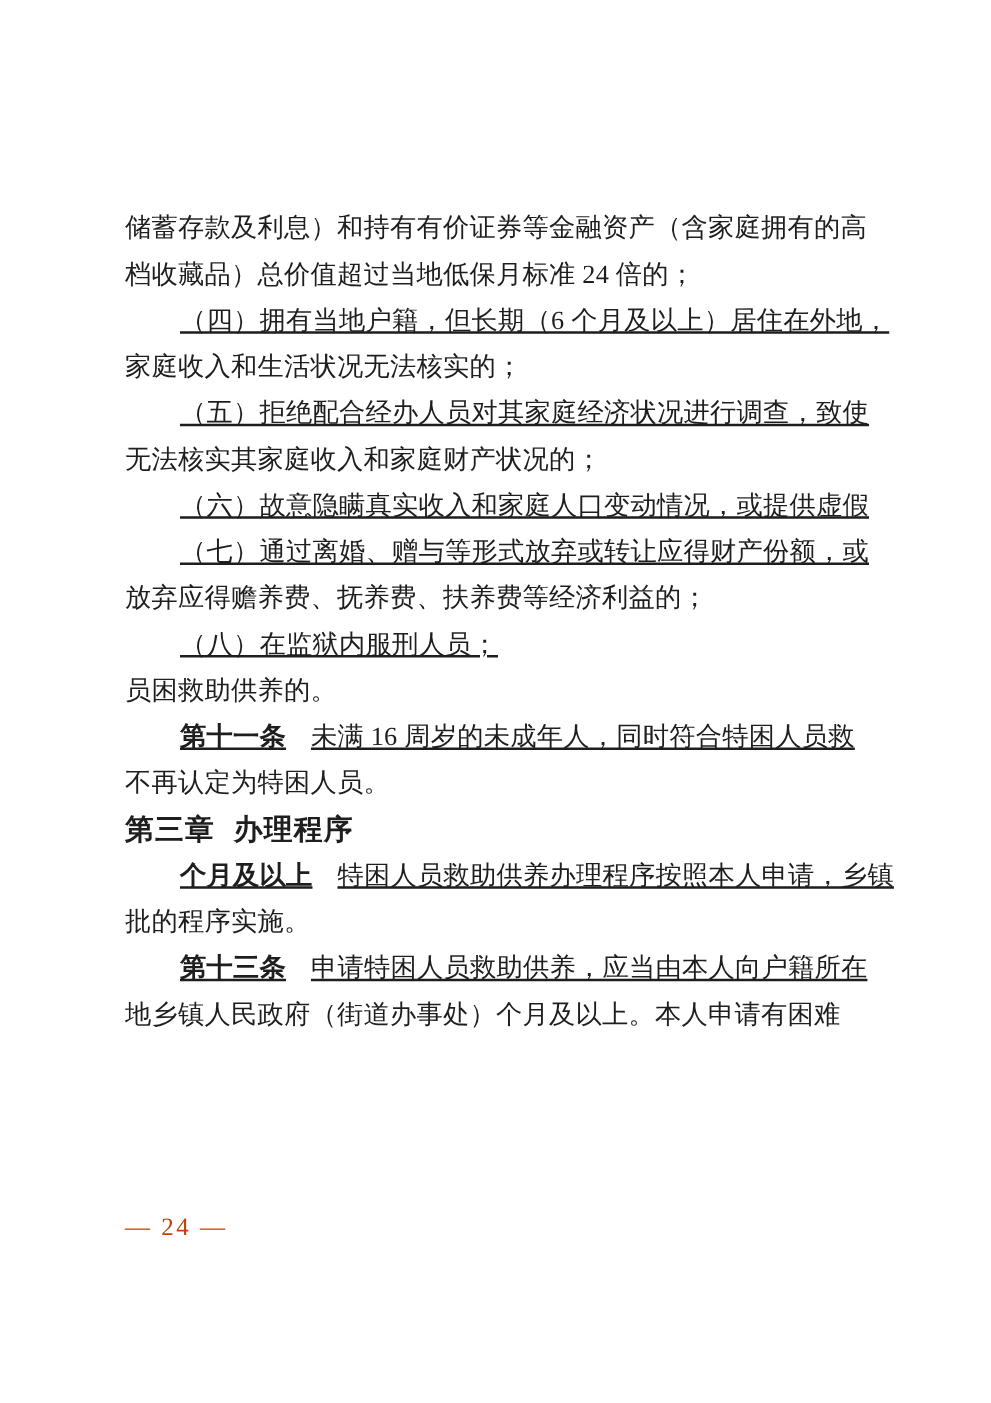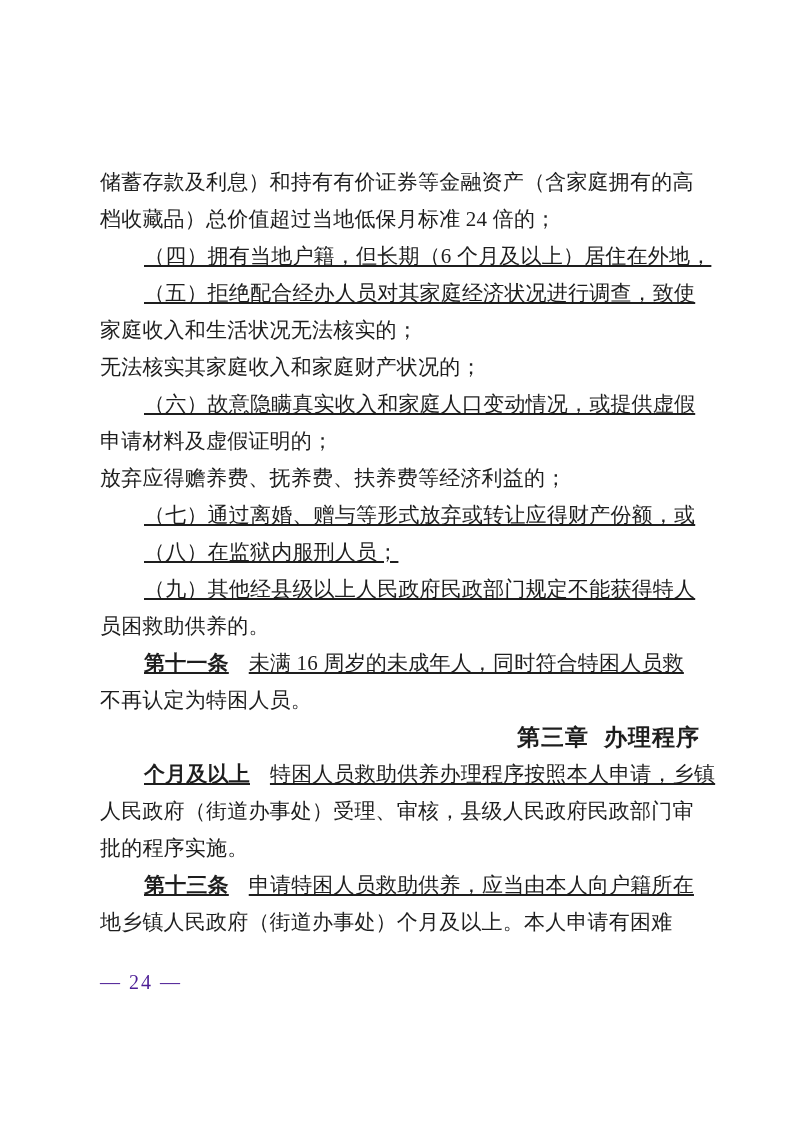--- a/index.html
+++ b/index.html
@@ -34,73 +34,70 @@
     text-decoration: underline;
   }
   .term {
     font-weight: bold;
     margin-right: 0.95em;
     text-align: center;
   }
   .chapter-heading {
     height: 37px;
     line-height: 37px;
-    text-align: right;
+    text-align: left;
     font-weight: bold;
     font-family: "Liberation Sans", "DejaVu Sans", sans-serif;
     font-size: 23px;
     letter-spacing: 1px;
   }
   .chapter-heading .heading-number {
     margin-right: 0.65em;
   }
   .footer {
     position: absolute;
     left: 100px;
     top: 968px;
     font-size: 20px;
     line-height: 28px;
     letter-spacing: 2px;
-    color: #4c1d95;
+    color: #c2410c;
   }
 </style>
 </head>
 <body>
 
 <div class="page">
 
   <div class="content">
 
     <div class="line">储蓄存款及利息）和持有有价证券等金融资产（含家庭拥有的高</div>
     <div class="line">档收藏品）总价值超过当地低保月标准 24 倍的；</div>
     <div class="line indent">（四）拥有当地户籍，但长期（6 个月及以上）居住在外地，</div>
+    <div class="line">家庭收入和生活状况无法核实的；</div>
     <div class="line indent">（五）拒绝配合经办人员对其家庭经济状况进行调查，致使</div>
-    <div class="line">家庭收入和生活状况无法核实的；</div>
     <div class="line">无法核实其家庭收入和家庭财产状况的；</div>
     <div class="line indent">（六）故意隐瞒真实收入和家庭人口变动情况，或提供虚假</div>
-    <div class="line">申请材料及虚假证明的；</div>
+    <div class="line indent">（七）通过离婚、赠与等形式放弃或转让应得财产份额，或</div>
     <div class="line">放弃应得赡养费、抚养费、扶养费等经济利益的；</div>
-    <div class="line indent">（七）通过离婚、赠与等形式放弃或转让应得财产份额，或</div>
     <div class="line indent">（八）在监狱内服刑人员；</div>
-    <div class="line indent">（九）其他经县级以上人民政府民政部门规定不能获得特人</div>
     <div class="line">员困救助供养的。</div>
 
     <div class="line indent">
       <span class="term">第十一条</span><span>未满 16 周岁的未成年人，同时符合特困人员救</span>
     </div>
     <div class="line">不再认定为特困人员。</div>
 
     <div class="chapter-heading">
       <span class="heading-number">第三章</span><span>办理程序</span>
     </div>
 
     <div class="line indent">
       <span class="term">个月及以上</span><span>特困人员救助供养办理程序按照本人申请，乡镇</span>
     </div>
-    <div class="line">人民政府（街道办事处）受理、审核，县级人民政府民政部门审</div>
     <div class="line">批的程序实施。</div>
 
     <div class="line indent">
       <span class="term">第十三条</span><span>申请特困人员救助供养，应当由本人向户籍所在</span>
     </div>
     <div class="line">地乡镇人民政府（街道办事处）个月及以上。本人申请有困难</div>
 
   </div>
 
   <div class="footer">— 24 —</div>

